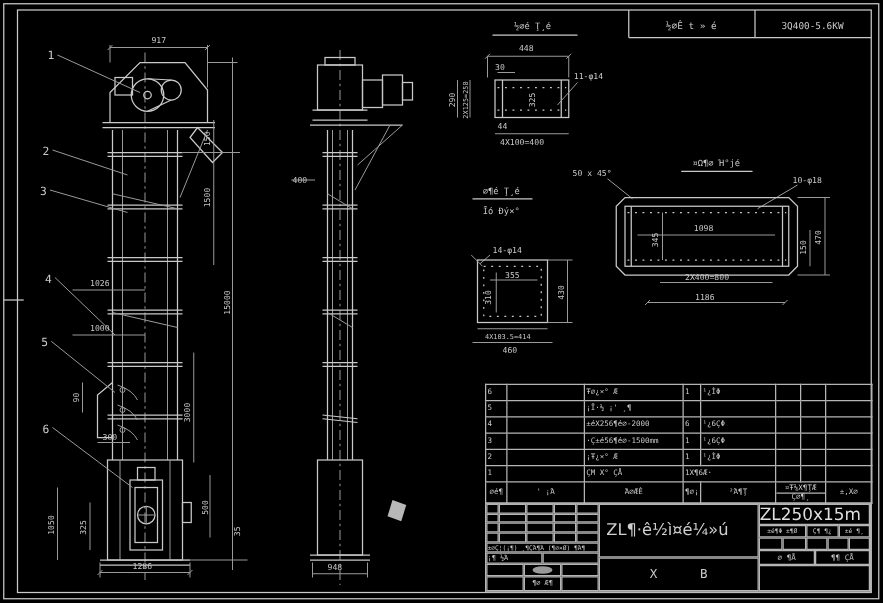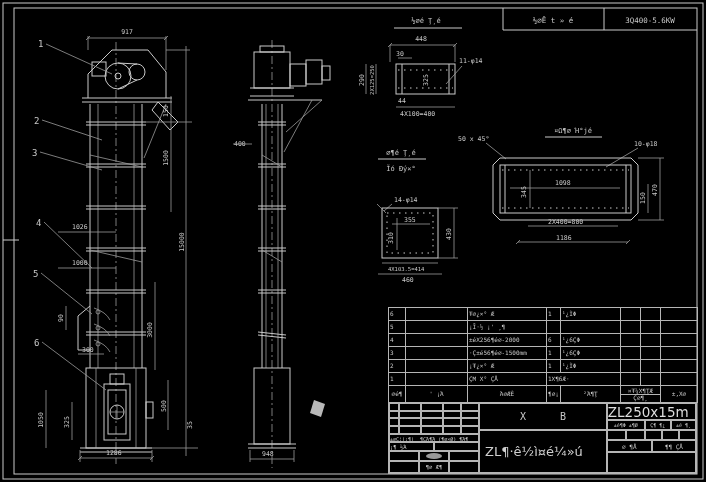--- a/index.html
+++ b/index.html
@@ -438,25 +438,25 @@
       <div class="cell" style="flex:1"></div>
     </div>
     <div style="display:flex;flex:1;">
       <div class="cell" style="width:30px;"></div>
       <div class="cell" style="width:30px;font-size:5.5px;line-height:10px;text-align:center;">¶∅ Æ¶</div>
       <div class="cell" style="flex:1"></div>
     </div>
   </div>
 
   <div style="width:129px;display:flex;flex-direction:column;">
+    <div class="cell" style="height:43px;display:flex;align-items:center;padding-left:5px;">
+      <span style="font-family:'DejaVu Sans',sans-serif;font-size:13px;color:#cfcfcf;white-space:nowrap;">ZL¶·ê½ì¤é¼»ú</span>
+    </div>
     <div class="cell" style="flex:1;display:flex;align-items:center;justify-content:center;">
       <span style="font-size:10px;letter-spacing:14px;padding-left:14px;">Χ Β</span>
-    </div>
-    <div class="cell" style="height:43px;display:flex;align-items:center;padding-left:5px;">
-      <span style="font-family:'DejaVu Sans',sans-serif;font-size:13px;color:#cfcfcf;white-space:nowrap;">ZL¶·ê½ì¤é¼»ú</span>
     </div>
   </div>
 
   <div style="width:90px;display:flex;flex-direction:column;">
     <div class="cell" style="height:17px;display:flex;align-items:center;justify-content:flex-start;">
       <span style="font-family:'DejaVu Sans',sans-serif;font-size:13.5px;color:#dedede;white-space:nowrap;">ZL250x15m</span>
     </div>
     <div style="display:flex;height:10px;">
       <div class="cell" style="width:38px;font-size:5px;line-height:9px;text-align:center;">±é¶Φ ±¶Ø</div>
       <div class="cell" style="width:26px;font-size:5px;line-height:9px;text-align:center;">Ç¶ ¶¿</div>

